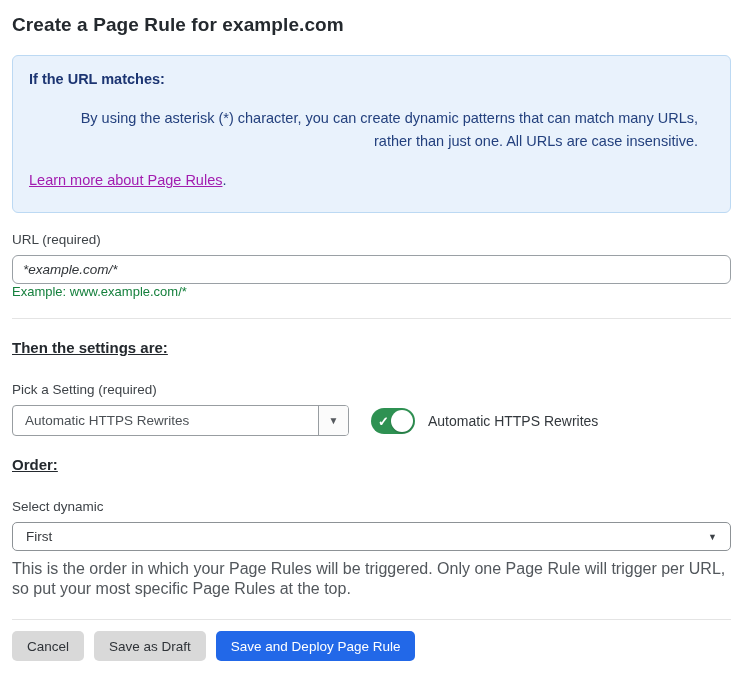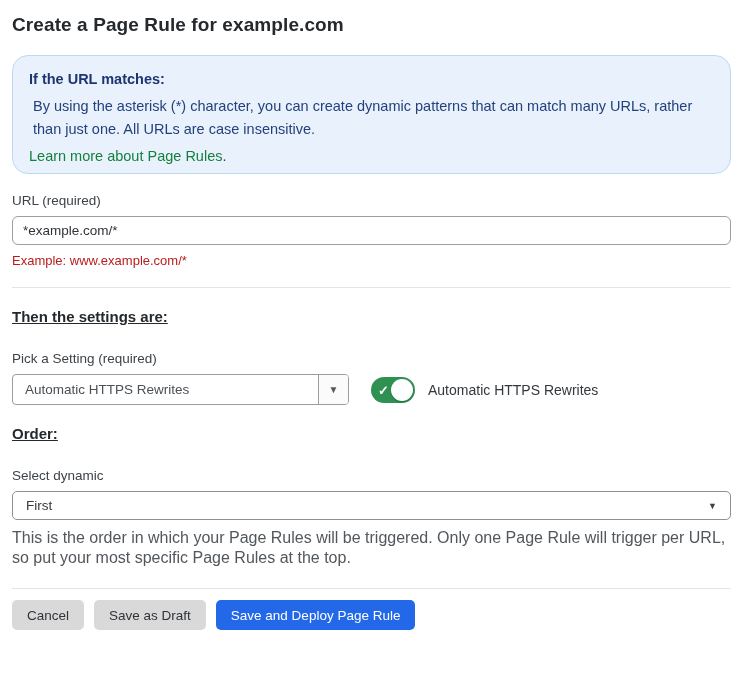--- a/index.html
+++ b/index.html
@@ -13,44 +13,44 @@
   .container { padding: 12px 12px 0 12px; }
 
   .page-title {
     font-size: 19px; font-weight: 700; color: #24292e;
     margin: 2px 0 19px 0; letter-spacing: 0.1px;
   }
 
   .info-box {
     background: #e9f2fc;
     border: 1px solid #bcd9f3;
-    border-radius: 16px;
-    padding: 12px 16px 5px 16px;
+    border-radius: 6px;
+    padding: 12px 16px 20px 16px;
     font-size: 14.5px; line-height: 23px;
     color: #24417e;
     margin-bottom: 19px;
   }
   .info-box-heading { font-weight: 700; color: #1c3572; }
-  .info-box-body { margin: 4px; }
-  .info-link { color: #15803d; cursor: pointer; }
+  .info-box-body { margin: 16px; text-align: right; }
+  .info-link { color: #a21caf; text-decoration: underline; cursor: pointer; }
   .info-link-suffix { color: #24417e; }
 
   .field-label {
     display: block; font-size: 13.5px; color: #3e4348; margin-bottom: 8px;
   }
 
   .url-input {
     display: block; width: 100%; height: 29px;
     border: 1px solid #9aa0a5; border-radius: 6px;
     padding: 0 10px; font-size: 13.5px; color: #303438;
     font-family: "Liberation Sans", sans-serif;
-    outline: none; background: #fff;
+    outline: none; background: #fff; font-style: italic;
   }
 
-  .field-help { font-size: 13px; color: #b91c1c; margin-top: 8px; }
+  .field-help { font-size: 13px; color: #15803d; }
 
   .divider { border: none; border-top: 1px solid #e4e4e4; margin: 19px 0 0 0; }
 
   .section-heading {
     font-size: 15px; font-weight: 700; color: #24292e;
     margin: 20px 0 26px 0;
     text-decoration: underline;
   }
 
   .setting-row { display: flex; align-items: center; }

